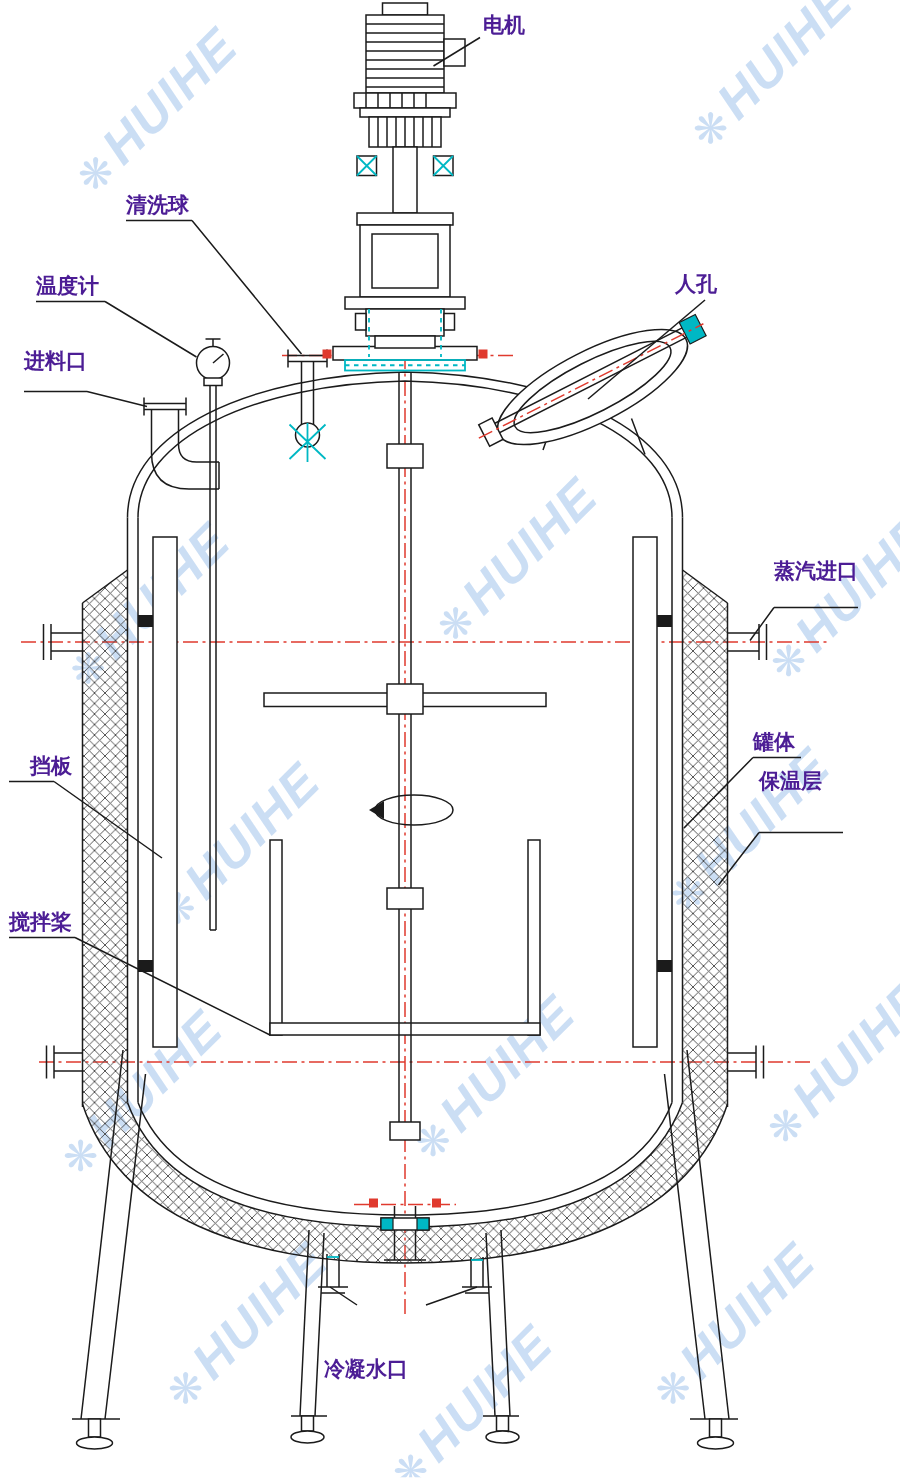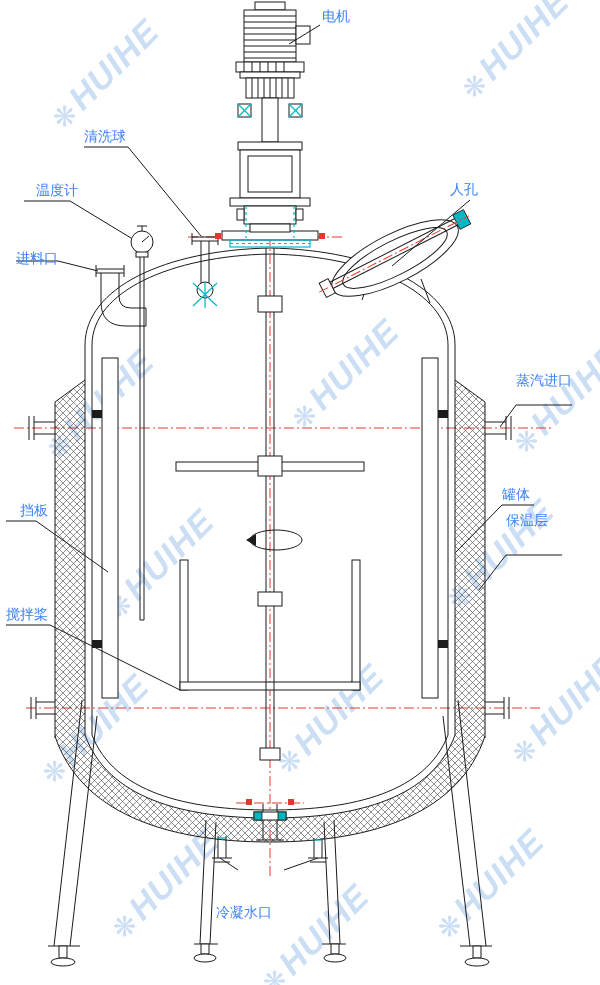--- a/index.html
+++ b/index.html
@@ -3,21 +3,21 @@
 <meta charset="utf-8">
 <style>
   html,body{margin:0;padding:0;background:#fff;}
   .stage{position:relative;width:600px;height:985px;background:#fff;overflow:hidden;
          font-family:"Liberation Sans","DejaVu Sans",sans-serif;}
   .wm{position:absolute;transform:rotate(-45deg);color:var(--wm,#a9c9ee);opacity:.6;
       font-weight:bold;font-style:italic;font-size:34px;letter-spacing:1px;
       white-space:nowrap;user-select:none;z-index:1;}
   .wm .sym{font-style:normal;font-size:28px;margin-right:3px;}
   svg.draw{position:absolute;left:0;top:0;z-index:2;}
-  .label{position:absolute;font-size:14px;color:#3b82f6;white-space:nowrap;z-index:3;}
+  .label{position:absolute;font-size:14px;color:#4c1d95;white-space:nowrap;z-index:3;font-weight:bold;}
   .k{stroke:var(--line,#1b1b1b);fill:none;stroke-width:1;}
   .kf{stroke:var(--line,#1b1b1b);fill:#fff;stroke-width:1;}
   .kb{fill:var(--line,#1b1b1b);stroke:none;}
   .red{stroke:var(--centerline,#e03a2e);fill:none;stroke-width:1;stroke-dasharray:10 3 2 3;}
   .rf{fill:var(--centerline,#e03a2e);stroke:none;}
   .cy{stroke:var(--accent,#00b8c4);fill:none;stroke-width:1.2;}
   .cyd{stroke:var(--accent,#00b8c4);fill:none;stroke-width:1.2;stroke-dasharray:3 3;}
   .cyf{fill:var(--accent,#00b8c4);stroke:var(--line,#1b1b1b);stroke-width:.8;}
   .xh{fill:url(#xh);stroke:none;}
 </style>
@@ -237,22 +237,22 @@
       <path class="k" d="M502,505 H534 M502,505 L456,552"></path>
       <path class="k" d="M506,555 H562 M506,555 L479,590"></path>
       <path class="k" d="M6,521 H36 M36,521 L108,572"></path>
       <path class="k" d="M6,625 H50 M50,625 L180,690"></path>
       <path class="k" d="M238,870 L220,858 M284,870 L318,858"></path>
     </g>
   </svg>
 
   <div class="label" style="left:322px;top:8px">电机</div>
   <div class="label" style="left:84px;top:128px">清洗球</div>
-  <div class="label" style="left:36px;top:182px">温度计</div>
-  <div class="label" style="left:16px;top:250px">进料口</div>
+  <div class="label" style="left:24px;top:182px">温度计</div>
+  <div class="label" style="left:16px;top:232px">进料口</div>
   <div class="label" style="left:450px;top:181px">人孔</div>
   <div class="label" style="left:516px;top:372px">蒸汽进口</div>
   <div class="label" style="left:502px;top:486px">罐体</div>
   <div class="label" style="left:506px;top:512px">保温层</div>
   <div class="label" style="left:20px;top:502px">挡板</div>
   <div class="label" style="left:6px;top:606px">搅拌桨</div>
   <div class="label" style="left:216px;top:904px">冷凝水口</div>
 
 </div>
 

